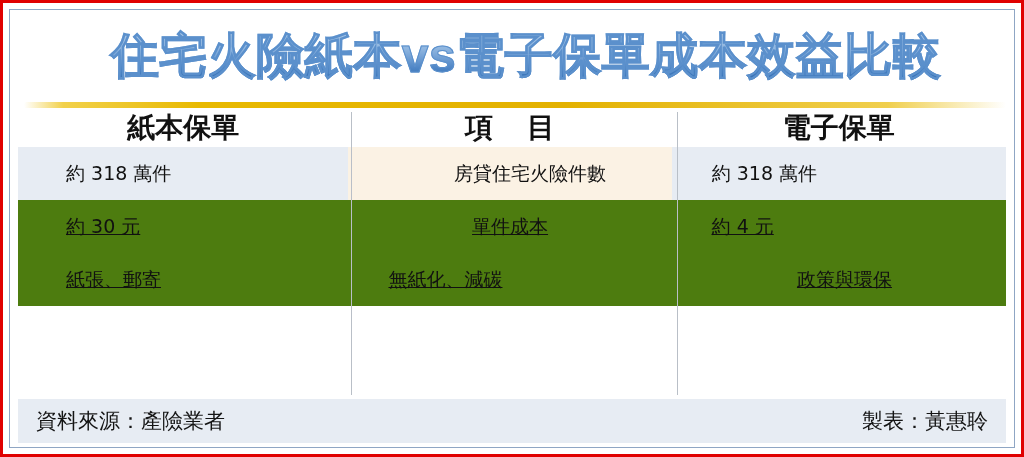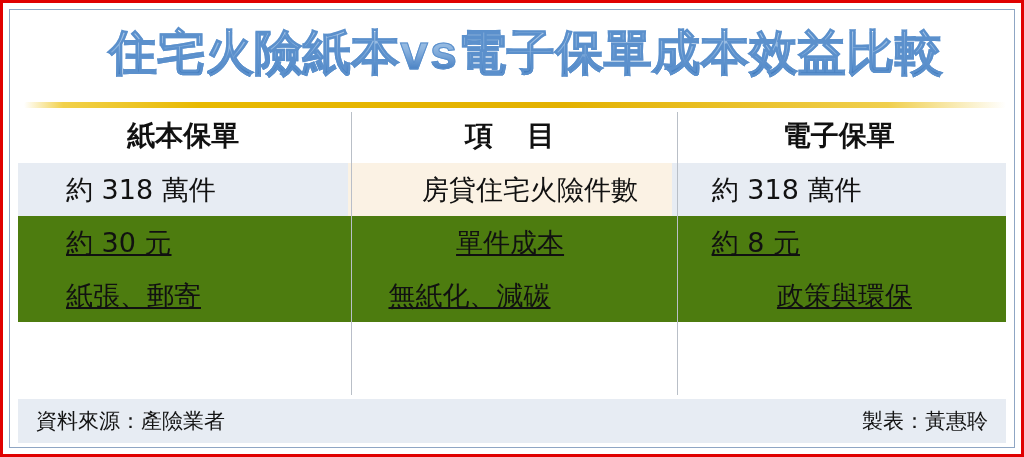--- a/index.html
+++ b/index.html
@@ -34,21 +34,21 @@
   
   .title-area {
     position: relative;
     height: 92px;
     flex: 0 0 auto;
     display: flex;
     align-items: center;
     justify-content: center;
   }
   .title-text {
-    font-family: Liberation Mono, monospace;
+    font-family: Liberation Sans, sans-serif;
     font-size: 48px;
     font-weight: bold;
     letter-spacing: 0.5px;
     line-height: 1;
     white-space: nowrap;
     background: linear-gradient(to bottom, #a9c6e6 0%, #8fb6e0 35%, #4f86c6 75%, #2f6bb0 100%);
     -webkit-background-clip: text;
     background-clip: text;
     color: transparent;
     -webkit-text-stroke: 1px #5b90cc;
@@ -76,28 +76,28 @@
     margin: 0 8px 0 8px;
     display: flex;
     flex-direction: column;
   }
   .trow {
     display: flex;
     flex: 0 0 auto;
     position: relative;
     z-index: 2;
   }
-  .trow.header { height: 55px; align-items: center; }
+  .trow.header { height: 39px; align-items: center; }
   .trow.data   { height: 53px; }
 
   .cell {
     box-sizing: border-box;
     display: flex;
     align-items: center;
-    font-size: 27px;
+    font-size: 19px;
     color: #111111;
     white-space: nowrap;
     overflow: hidden;
   }
   .cell.col-left   { width: 333px; padding-left: 48px; }
   .cell.col-mid    { width: 326px; justify-content: center; }
   .cell.col-right  { width: 337px; padding-left: 40px; }
 
   .trow.header .cell { justify-content: center; padding-left: 0; font-weight: bold; font-size: 28px; }
   .trow.header .cell.col-mid { letter-spacing: 0; }
@@ -171,21 +171,21 @@
 
       <div class="trow data band">
         <div class="cell col-left">約 318 萬件</div>
         <div class="cell col-mid">房貸住宅火險件數</div>
         <div class="cell col-right">約 318 萬件</div>
       </div>
 
       <div class="trow data plain">
         <div class="cell col-left">約 30 元</div>
         <div class="cell col-mid">單件成本</div>
-        <div class="cell col-right">約 8 元</div>
+        <div class="cell col-right">約 4 元</div>
       </div>
 
 
       <div class="trow data plain">
         <div class="cell col-left">紙張、郵寄</div>
         <div class="cell col-right">無紙化、減碳</div>
         <div class="cell col-mid">政策與環保</div>
       </div>
 
     </div>

